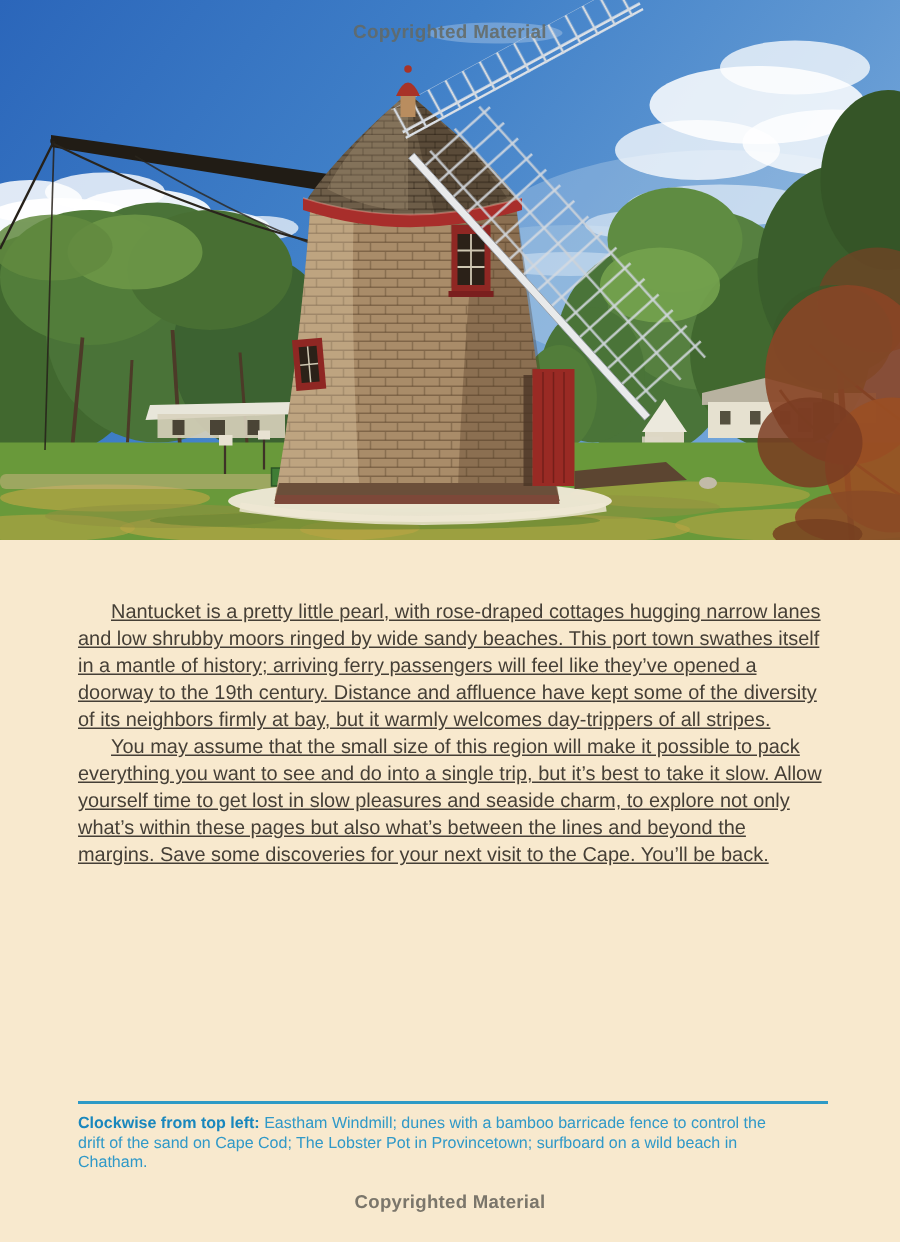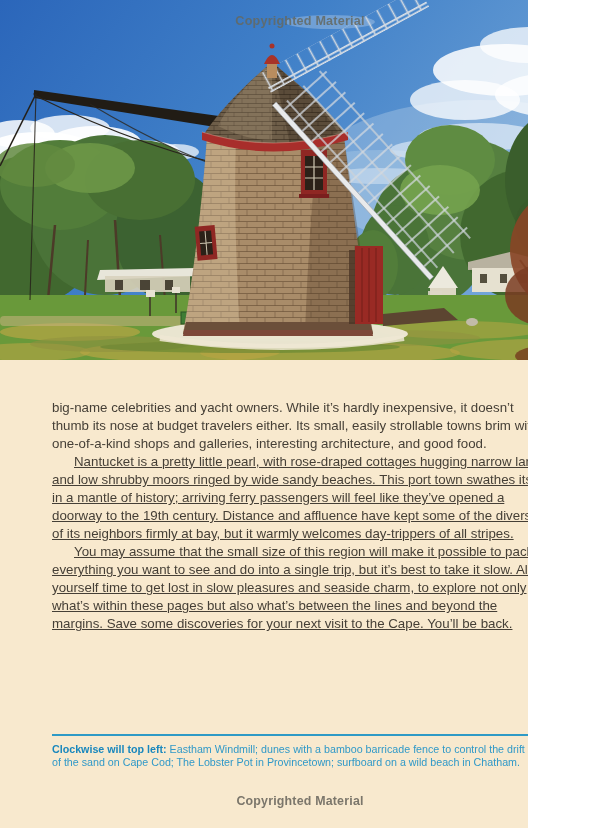--- a/index.html
+++ b/index.html
@@ -1,17 +1,17 @@
 <!DOCTYPE html>
 <html><head>
 <meta charset="utf-8">
 <style>
   html,body{margin:0;padding:0;}
   body{width:600px;height:828px;font-family:"Liberation Sans","DejaVu Sans",sans-serif;}
-  #page{position:relative;width:528px;height:828px;background:#f8e9ce;overflow:hidden;}
+  #page{position:relative;width:600px;height:828px;background:#f8e9ce;overflow:hidden;}
 
   
   #photo{position:absolute;left:0;top:0;width:600px;height:360px;}
   #photo svg{display:block;}
 
   
   .watermark-top{
     position:absolute;left:0;top:14px;width:600px;text-align:center;
     font-size:12.6px;font-weight:600;letter-spacing:.2px;
     color:rgba(100,104,98,.85);
@@ -243,26 +243,25 @@
         <ellipse cx="540" cy="295" rx="35" ry="30" fill="#7a3c22" opacity=".85"></ellipse>
         <ellipse cx="575" cy="345" rx="45" ry="18" fill="#8a4a26" opacity=".9"></ellipse>
         <ellipse cx="545" cy="356" rx="30" ry="10" fill="#764020" opacity=".85"></ellipse>
       </g>
     </svg>
   </div>
 
   <div class="watermark-top">Copyrighted Material</div>
 
   <div class="bodytext">
-    <p>big-name celebrities and yacht owners. While it’s hardly inexpensive, it doesn’t thumb its nose at budget travelers either. Its small, easily strollable towns brim with one-of-a-kind shops and galleries, interesting architecture, and good food.</p>
     <p class="indent">Nantucket is a pretty little pearl, with rose-draped cottages hugging narrow lanes and low shrubby moors ringed by wide sandy beaches. This port town swathes itself in a mantle of history; arriving ferry passengers will feel like they’ve opened a doorway to the 19th century. Distance and affluence have kept some of the diversity of its neighbors firmly at bay, but it warmly welcomes day-trippers of all stripes.</p>
     <p class="indent">You may assume that the small size of this region will make it possible to pack everything you want to see and do into a single trip, but it’s best to take it slow. Allow yourself time to get lost in slow pleasures and seaside charm, to explore not only what’s within these pages but also what’s between the lines and beyond the margins. Save some discoveries for your next visit to the Cape. You’ll be back.</p>
   </div>
 
   <div class="caption">
     <div class="cap-inner">
-      <span class="cap-lead">Clockwise will top left:</span><span> Eastham Windmill; dunes with a bamboo barricade fence to control the drift of the sand on Cape Cod; The Lobster Pot in Provincetown; surfboard on a wild beach in Chatham.</span>
+      <span class="cap-lead">Clockwise from top left:</span><span> Eastham Windmill; dunes with a bamboo barricade fence to control the drift of the sand on Cape Cod; The Lobster Pot in Provincetown; surfboard on a wild beach in Chatham.</span>
     </div>
   </div>
 
   <div class="watermark-bottom">Copyrighted Material</div>
 
 </div>
 
 </body></html>

